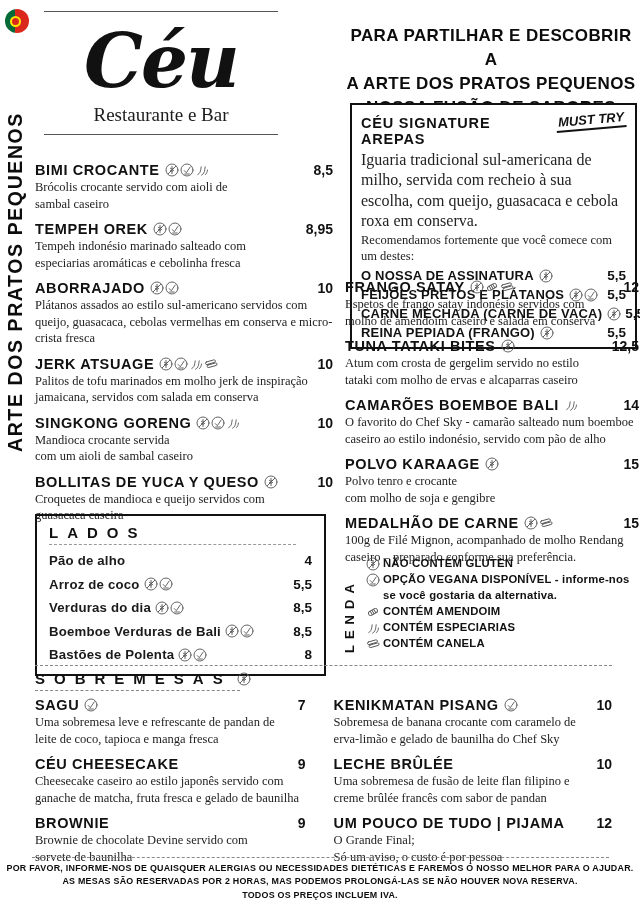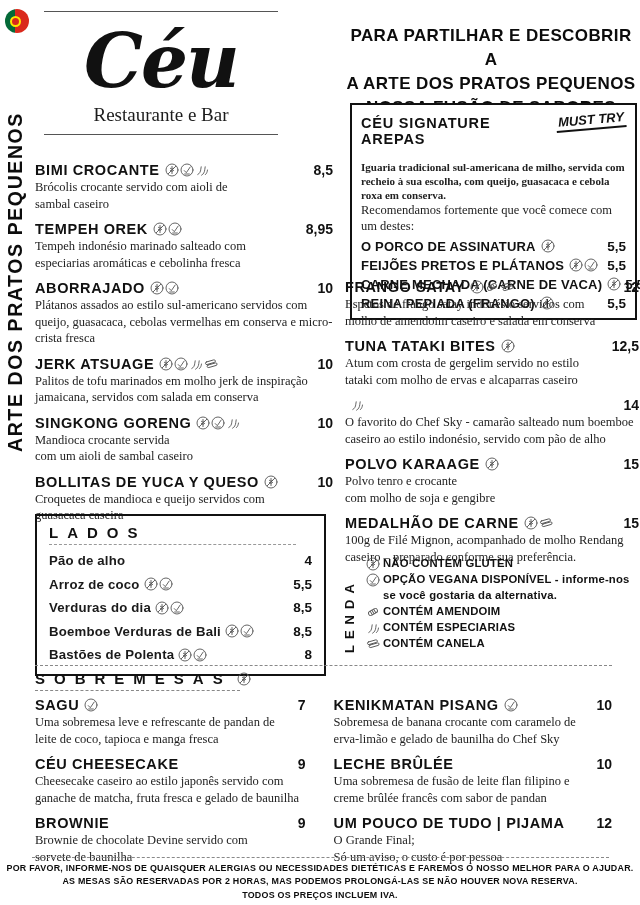--- a/index.html
+++ b/index.html
@@ -43,21 +43,21 @@
   }
   .arepas-head{display:flex;align-items:flex-start;justify-content:space-between;}
   .arepas-title{font-weight:bold;font-size:14.5px;letter-spacing:.8px;padding-top:3px;}
   .stamp{
     font-family:"Liberation Sans",sans-serif;font-weight:bold;font-style:italic;font-size:13px;
     transform:rotate(-5deg);border-bottom:2px solid #111;padding:0 2px 1px;white-space:nowrap;
   }
   .serif, .mi-desc, .arepas-desc, .arepas-reco{
     font-family:"Liberation Serif",serif;color:#222;
   }
-  .arepas-desc{font-size:11px;line-height:1.28;margin-top:13px;font-weight:bold;}
+  .arepas-desc{font-size:16px;line-height:1.28;margin-top:3px;}
   .arepas-reco{font-size:12.5px;line-height:1.3;}
   .arow{display:flex;align-items:center;margin-top:4px;}
   .arow-name{font-weight:bold;font-size:13px;letter-spacing:.2px;white-space:nowrap;}
   .arow .sp{flex:1;}
   .arow-price{font-weight:bold;font-size:13.5px;margin-left:4px;}
   
   .col{position:absolute;}
   .col-left{left:35px;top:162px;width:298px;}
   .col-right{left:345px;top:279px;width:294px;}
   .mi{margin-bottom:6px;}
@@ -130,21 +130,21 @@
 <div class="arepas">
   <div class="arepas-head">
     <span class="arepas-title">CÉU SIGNATURE AREPAS</span>
     <span class="stamp">MUST TRY</span>
   </div>
   <div class="arepas-desc">Iguaria tradicional sul-americana de milho, servida com recheio à sua escolha, com queijo, guasacaca e cebola roxa em conserva.</div>
   <div class="arepas-reco">Recomendamos fortemente que você comece com um destes:</div>
   <div>
 
       <div class="arow">
-        <span class="arow-name">O PORCO DE ASSINATURA</span>
+        <span class="arow-name">O NOSSA DE ASSINATURA</span>
         <span class="mi-icons">
           <span class="ic">
     <svg viewBox="0 0 14 14" fill="none" stroke="#555" stroke-width="0.9" stroke-linecap="round">
       <circle cx="7" cy="7" r="6"></circle>
       <path d="M7 3.4v7.2 M5.4 5.3l1.6 1 1.6-1 M5.4 7.4l1.6 1 1.6-1"></path>
       <path d="M3.2 10.8L10.8 3.2"></path>
     </svg>
   </span>
         </span>
         <span class="sp"></span>
@@ -436,20 +436,21 @@
         </span>
         <span class="sp"></span>
         <span class="mi-price">12,5</span>
       </div>
       <div class="mi-desc">Atum com crosta de gergelim servido no estilo
 tataki com molho de ervas e alcaparras caseiro</div>
     </div>
 
     <div class="mi gap-lg">
       <div class="mi-head">
+        <span class="mi-name">CAMARÕES BOEMBOE BALI</span>
         <span class="mi-icons">
           <span class="ic">
     <svg viewBox="0 0 14 14" fill="none" stroke="#555" stroke-width="0.9" stroke-linecap="round">
       <path d="M2.8 11.5C4.6 10.6 5.6 8.7 5.8 6.2l.4-2.4"></path>
       <path d="M6.6 12.2C8.5 11.2 9.6 9.1 9.8 6.4l.4-2.6"></path>
       <path d="M10.4 11.6c1.2-1 1.9-2.7 2.1-4.6"></path>
     </svg>
   </span>
         </span>
         <span class="sp"></span>

